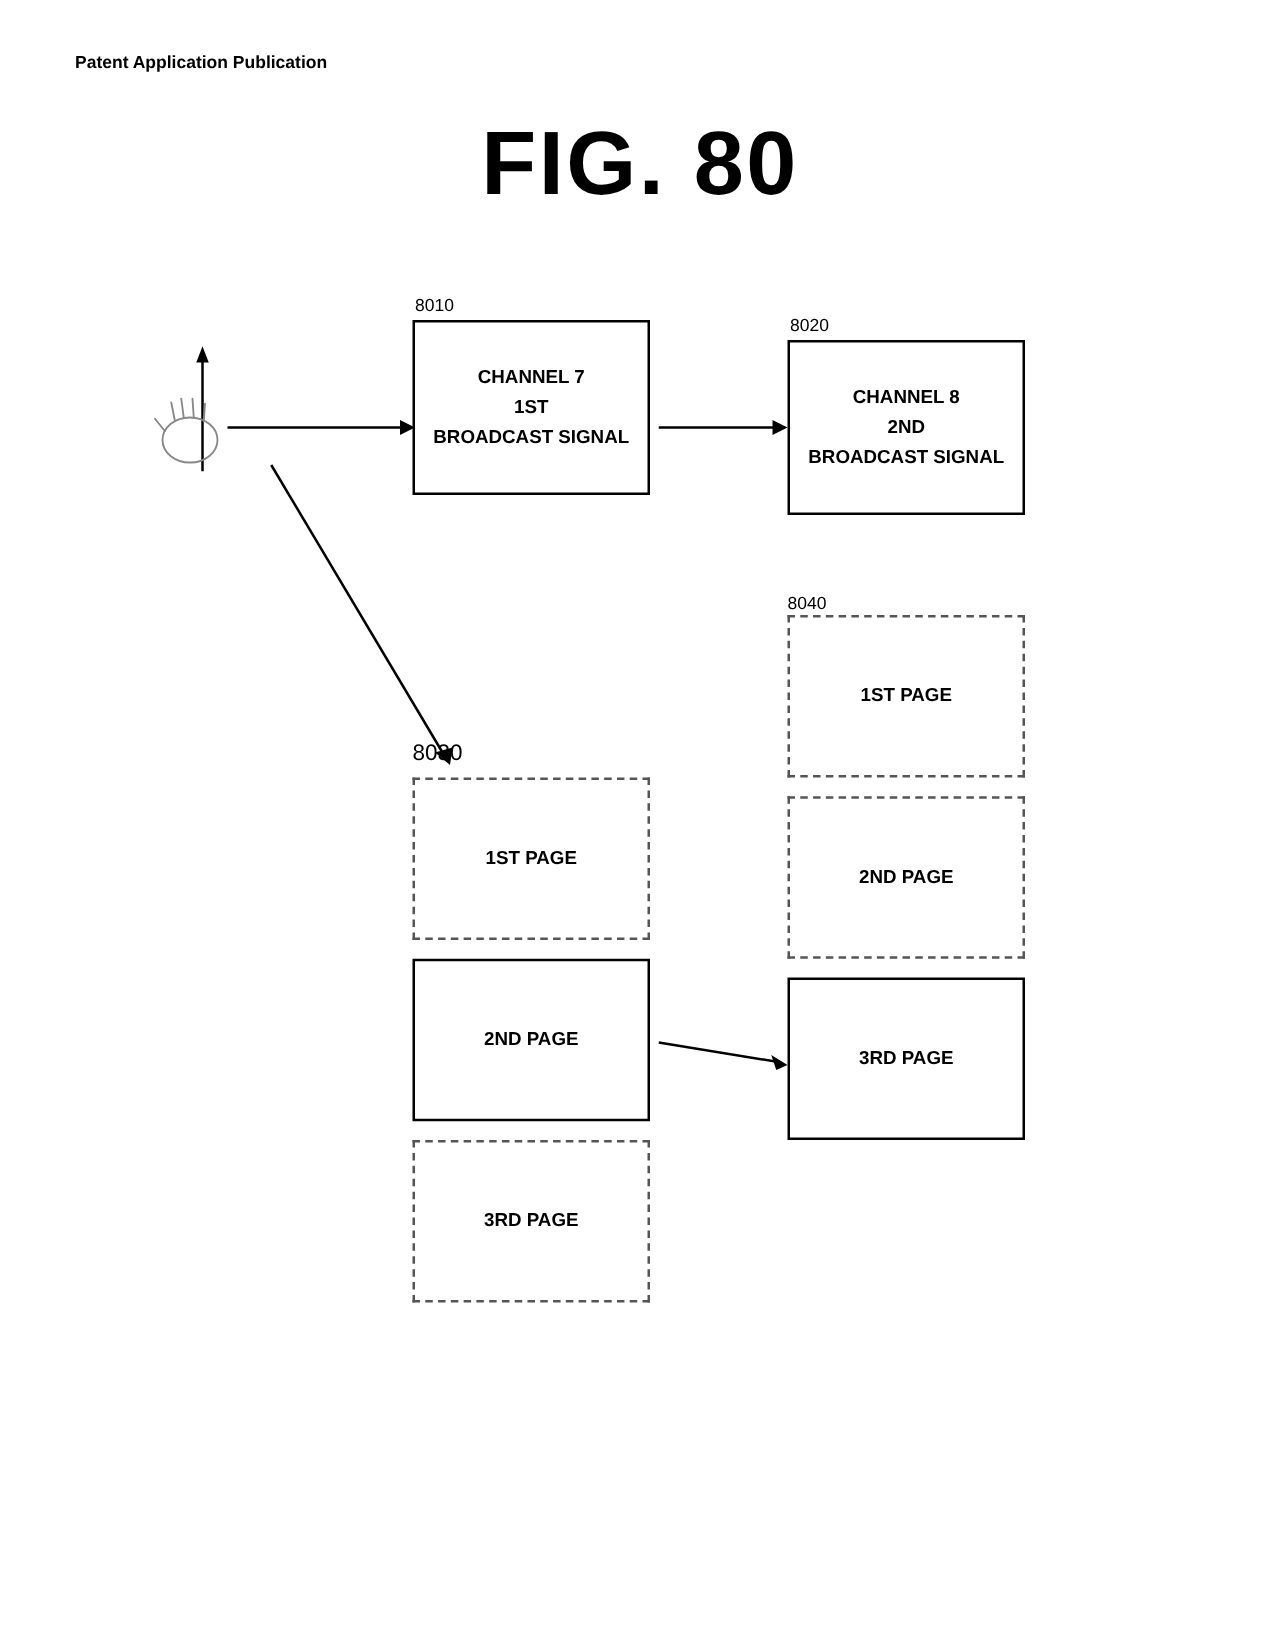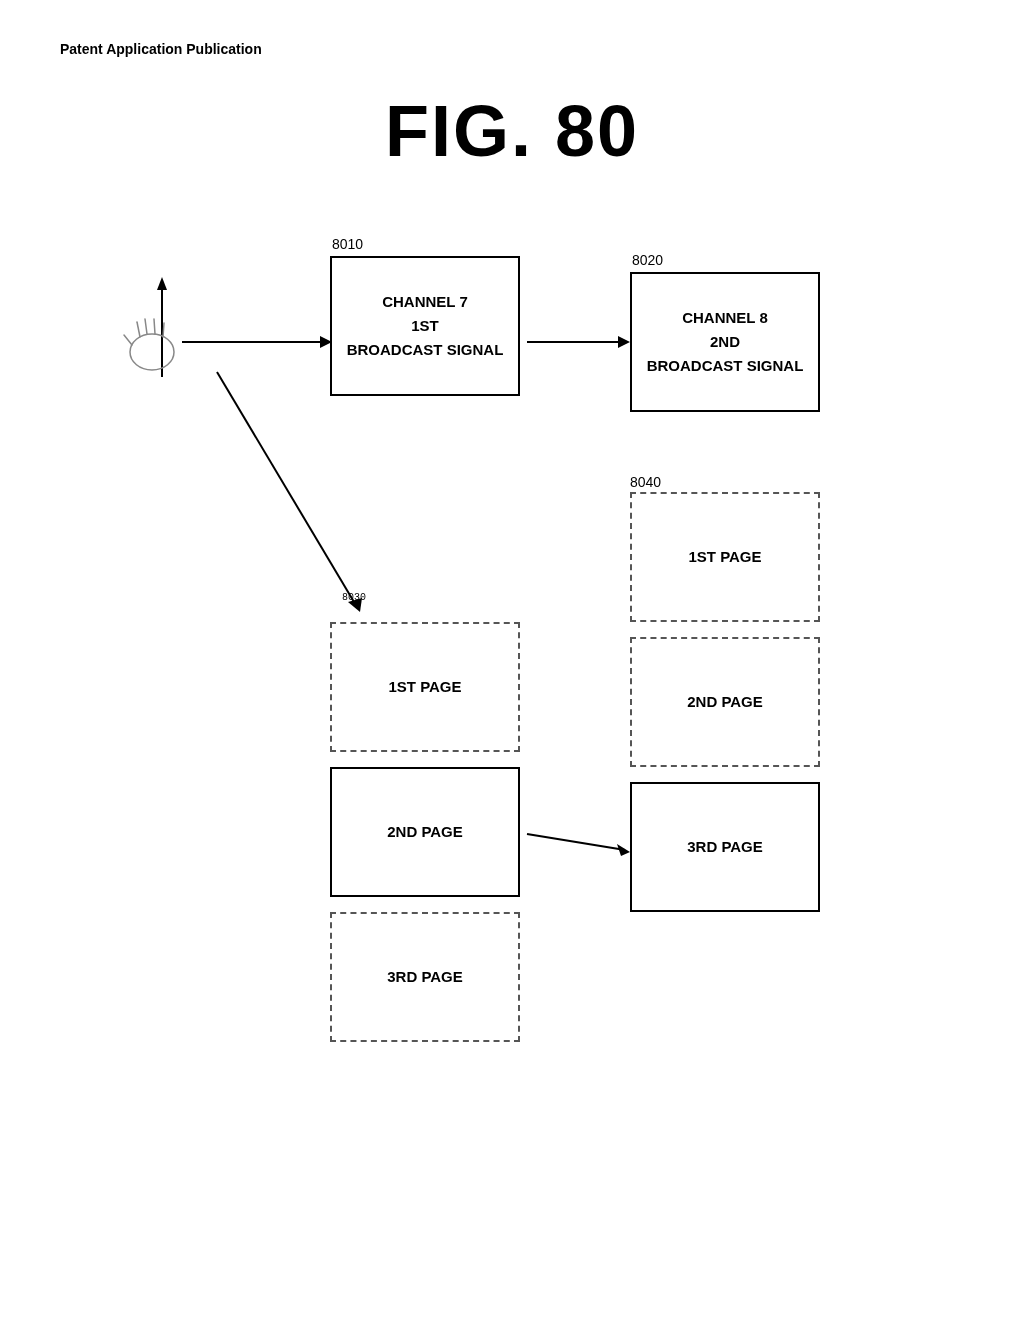--- a/index.html
+++ b/index.html
@@ -143,24 +143,23 @@
     #box-8040-3rd {
       left: 570px;
       top: 560px;
       width: 190px;
       height: 130px;
     }
 
     
     .group-label-8030 {
       position: absolute;
-      left: 282px;
+      left: 270px;
       top: 370px;
-      font-size: 10px;
-      font-family: Liberation Mono, monospace;
+      font-size: 18px;
     }
 
     
     .group-label-8040 {
       position: absolute;
       left: 570px;
       top: 252px;
       font-size: 14px;
     }
 

